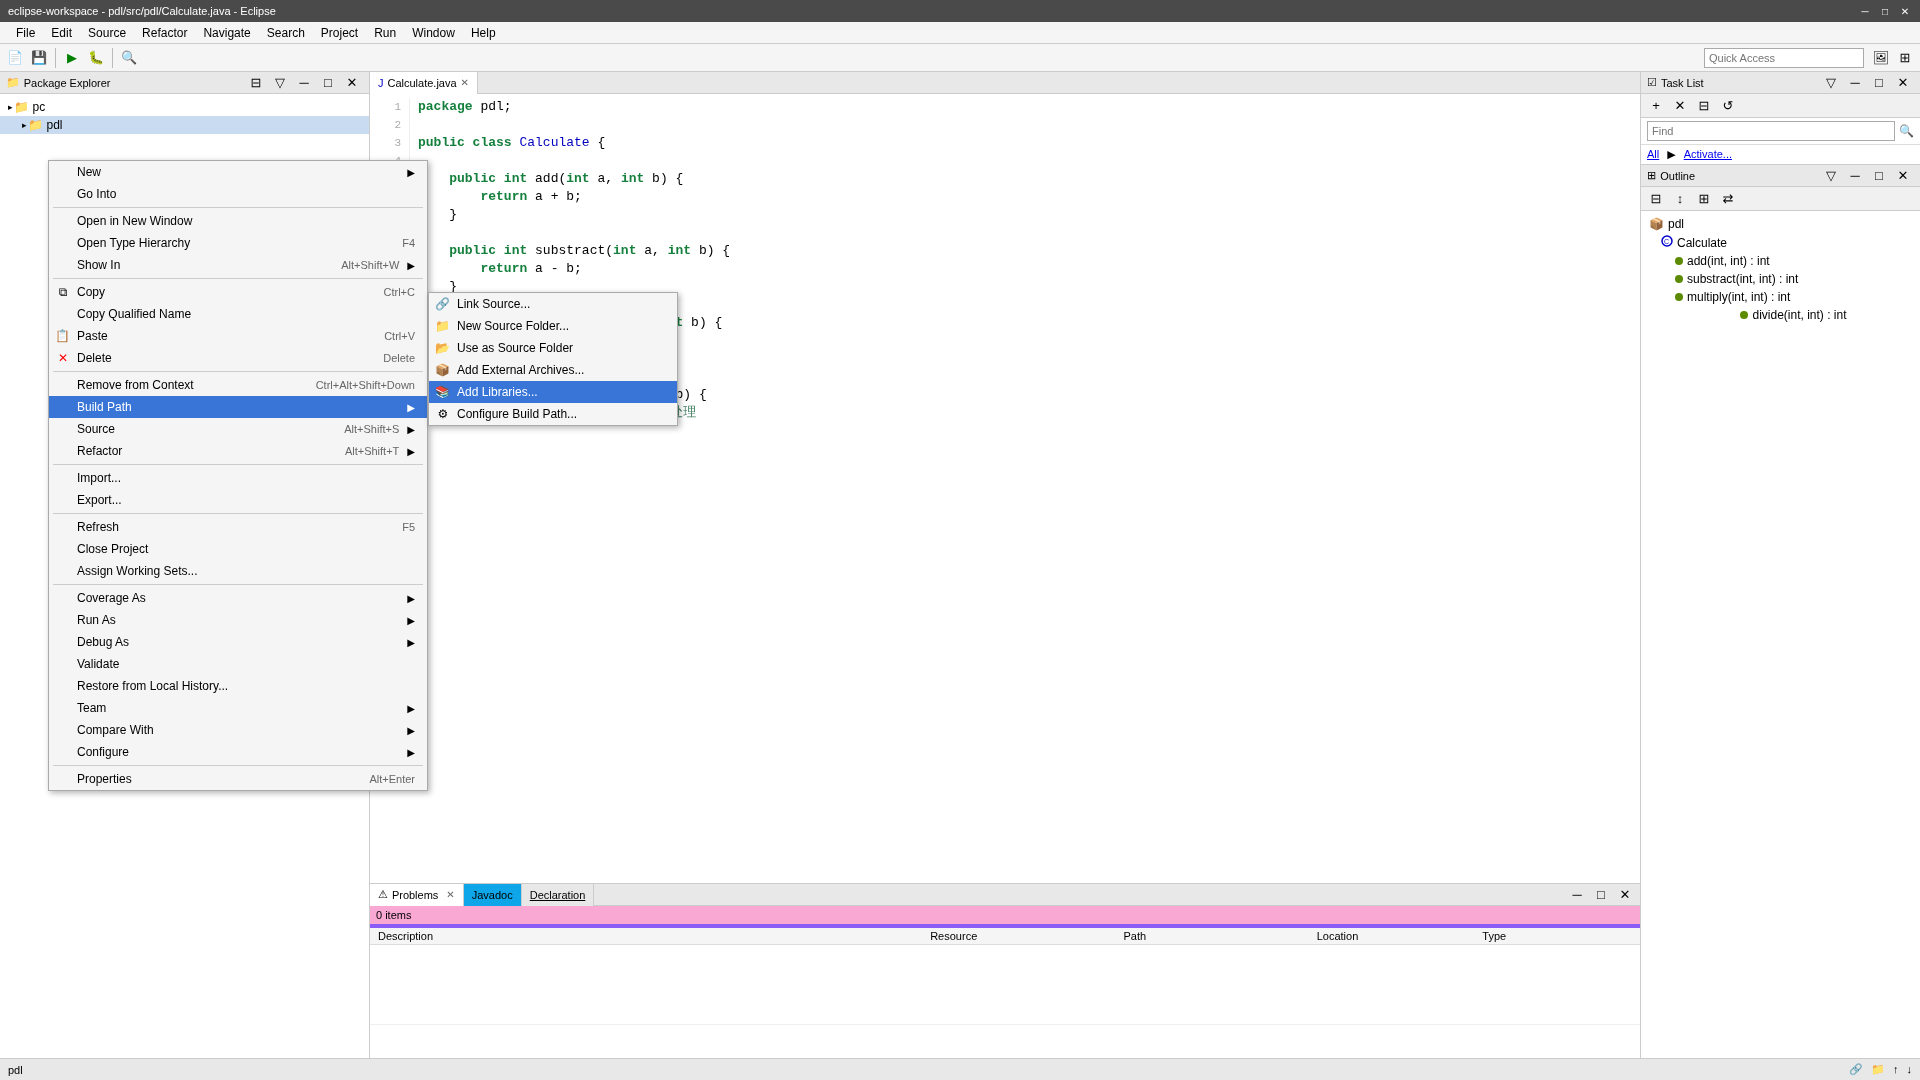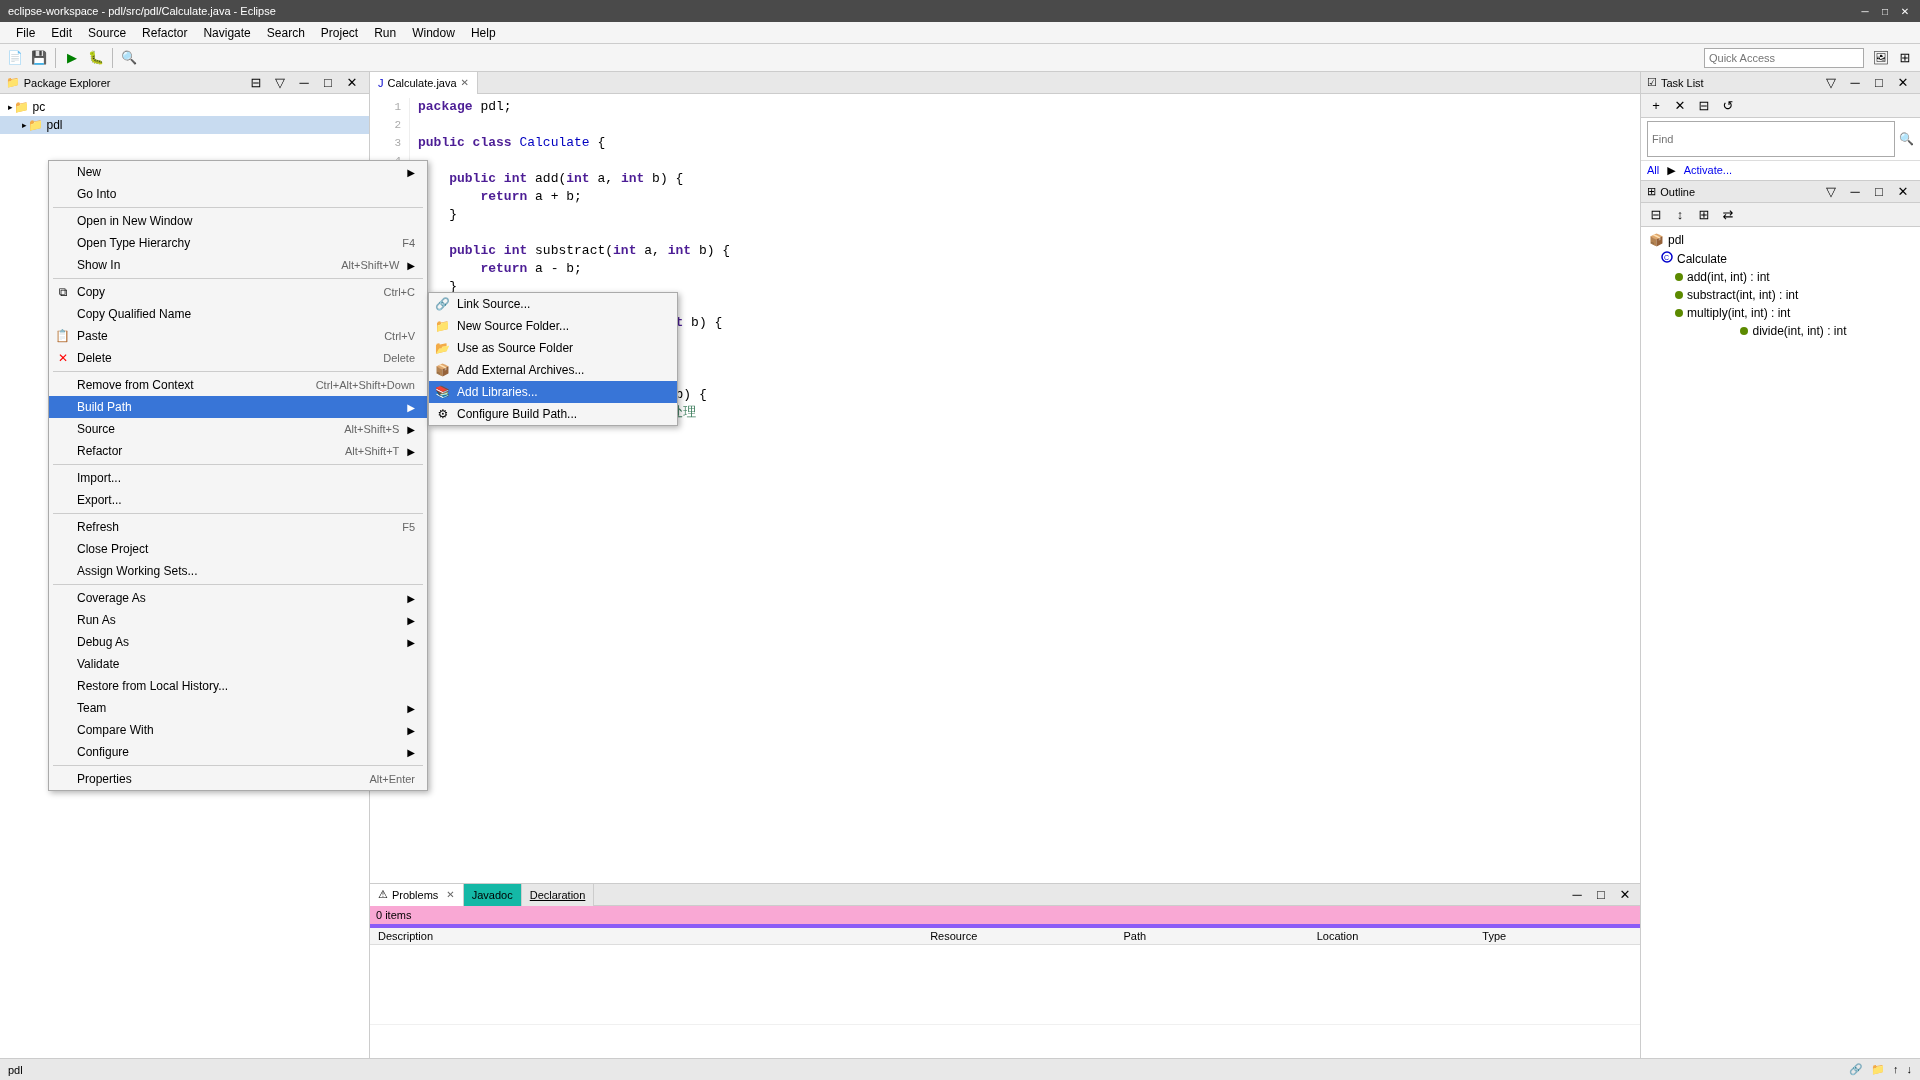--- a/index.html
+++ b/index.html
@@ -244,21 +244,21 @@
       min-width: 40px;
       color: #aaa;
       text-align: right;
       padding-right: 8px;
       font-size: 11px;
       user-select: none;
       border-right: 1px solid #eee;
       margin-right: 8px;
     }
     .code-text { white-space: pre; }
-    .kw { color: #4c1d95; font-weight: bold; }
+    .kw { color: #15803d; font-weight: bold; }
     .cm { color: #3f7f5f; }
     .cn { color: #0000c0; }
 
     
     #right-panel {
       width: 280px;
       background: #fff;
       border-left: 1px solid #ccc;
       display: flex;
       flex-direction: column;
@@ -276,40 +276,40 @@
     #task-toolbar {
       height: 24px;
       background: #f0f0f0;
       display: flex;
       align-items: center;
       padding: 0 4px;
       border-bottom: 1px solid #ccc;
       gap: 2px;
     }
     #task-find {
-      height: 36px;
+      height: 20px;
       width: 100%;
       border: 1px solid #aaa;
       padding: 0 4px;
       font-size: 11px;
     }
     #task-find-row {
       display: flex;
       align-items: center;
       padding: 3px 6px;
       gap: 4px;
       border-bottom: 1px solid #ddd;
     }
     #task-links {
       display: flex;
       gap: 8px;
       padding: 3px 6px;
       font-size: 11px;
     }
-    .task-link { color: #0000ee; cursor: pointer; }
+    .task-link { color: #0000ee; cursor: pointer; text-decoration: underline; }
 
     
     #outline-header {
       background: #e8e8e8;
       height: 22px;
       display: flex;
       align-items: center;
       padding: 0 6px;
       border-bottom: 1px solid #ccc;
       font-size: 11px;
@@ -705,21 +705,21 @@
       </div>
     </div>
 
     <div id="bottom-panel">
       <div id="bottom-tabs">
         <div class="bottom-tab">
           <span>⚠</span>
           <span>Problems</span>
           <span style="font-size:10px; color:#666; margin-left:4px;">✕</span>
         </div>
-        <div class="bottom-tab" style="background:#14b8a6;">
+        <div class="bottom-tab" style="background:#0ea5e9;">
           <span>Javadoc</span>
         </div>
         <div class="bottom-tab" style="background:#e8e8e8;text-decoration:underline;">
           <span>Declaration</span>
         </div>
         <span style="margin-left:auto; display:flex; gap:2px; padding-right:4px;">
           <span class="toolbar-icon-area">─</span>
           <span class="toolbar-icon-area">□</span>
           <span class="toolbar-icon-area">✕</span>
         </span>

